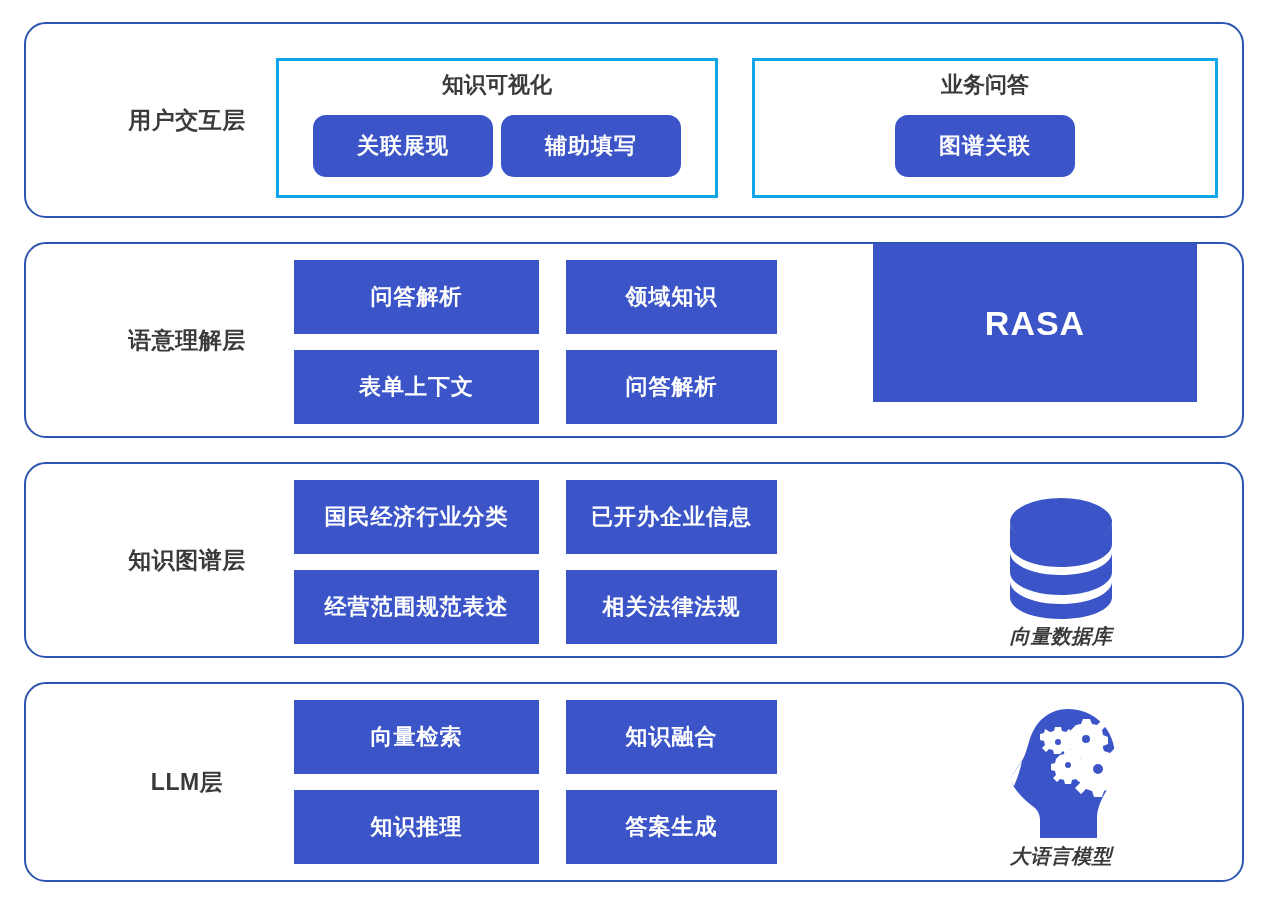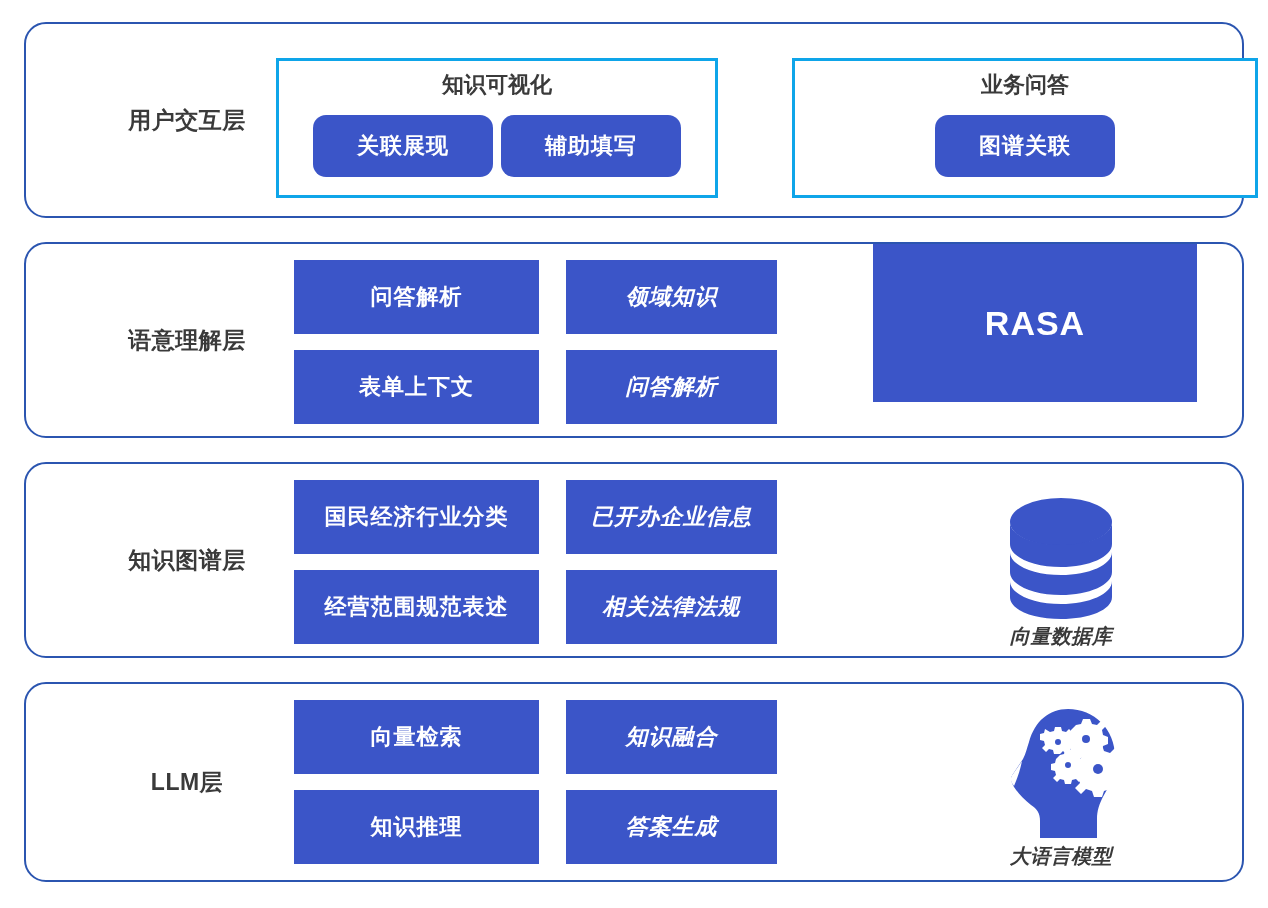--- a/index.html
+++ b/index.html
@@ -56,21 +56,21 @@
   
   .group-box {
     position: absolute;
     box-sizing: border-box;
     border: 3px solid #0ea5e9;
     background: #ffffff;
     top: 34px;
     height: 140px;
   }
   .group-box.g1 { left: 250px; width: 442px; }
-  .group-box.g2 { left: 726px; width: 466px; margin-left: 40px; }
+  .group-box.g2 { left: 726px; width: 466px; }
 
   .group-title {
     position: absolute;
     top: 9px;
     left: 0;
     width: 100%;
     text-align: center;
     font-size: 22px;
     font-weight: bold;
     color: #3a3a3a;
@@ -113,21 +113,21 @@
   }
   .tile-col {
     position: absolute;
     top: 0;
     height: 100%;
     display: flex;
     flex-direction: column;
     justify-content: space-between;
   }
   .tile-col.col-a { left: 268px; width: 245px; }
-  .tile-col.col-b { left: 540px; width: 211px; font-style: italic; }
+  .tile-col.col-b { left: 540px; width: 211px; }
 
   .tile {
     background: #3b55c8;
     color: #ffffff;
     height: 74px;
     display: flex;
     align-items: center;
     justify-content: center;
     font-size: 22px;
     font-weight: bold;

